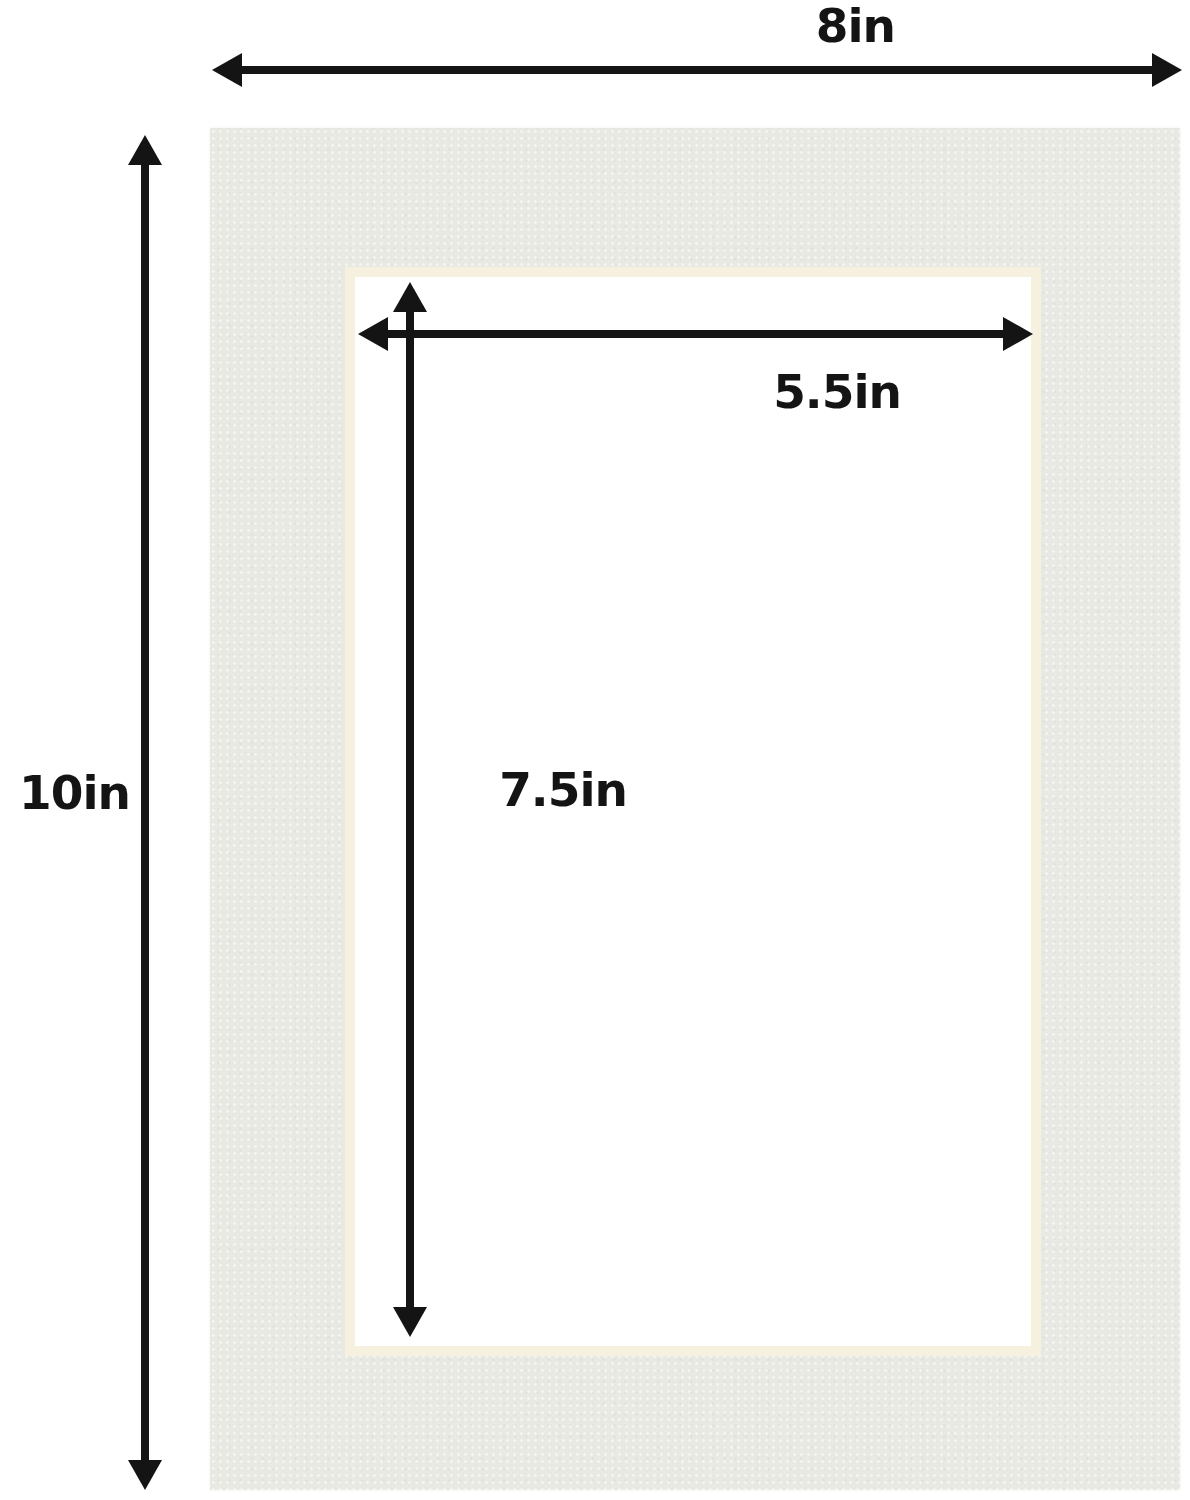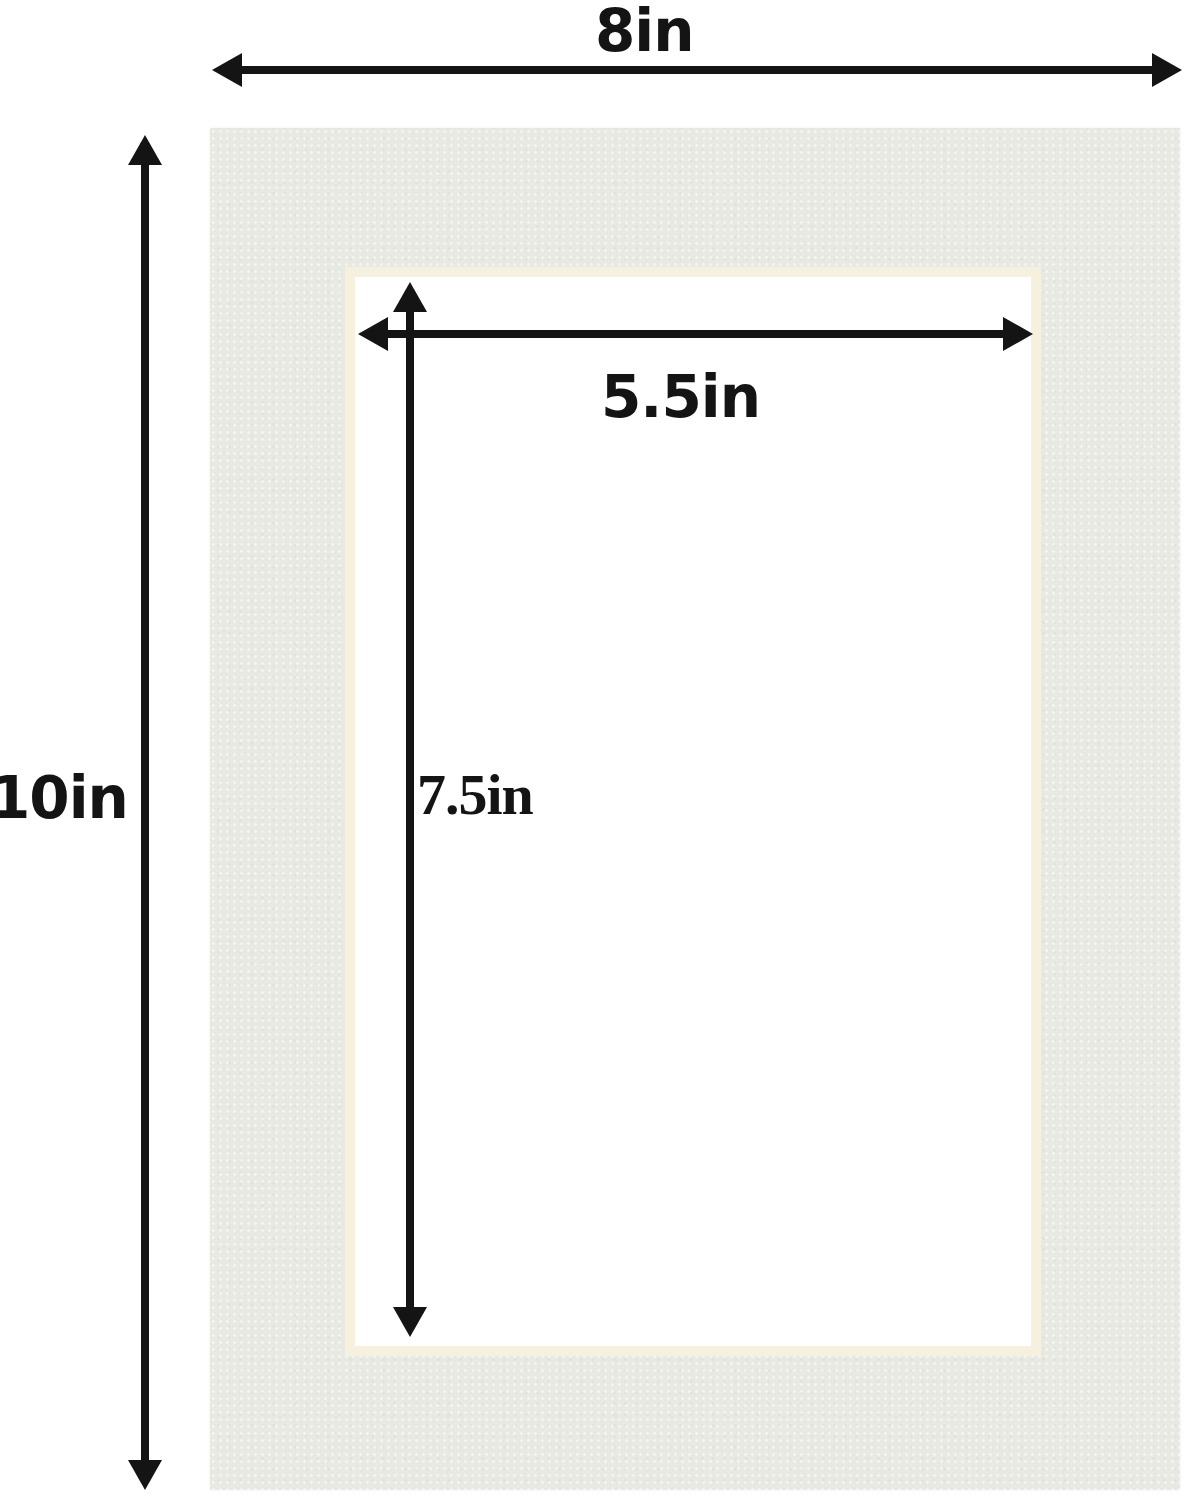--- a/index.html
+++ b/index.html
@@ -57,25 +57,25 @@
     border-style: solid;
     border-color: transparent;
   }
   .ah-left  { border-width: 17px 30px 17px 0;  border-right-color: var(--ink); }
   .ah-right { border-width: 17px 0 17px 30px;  border-left-color: var(--ink); }
   .ah-up    { border-width: 0 17px 30px 17px;  border-bottom-color: var(--ink); }
   .ah-down  { border-width: 30px 17px 0 17px;  border-top-color: var(--ink); }
   .dim-label {
     position: absolute;
     color: var(--ink);
-    font-size: 58px;
+    font-size: 47px;
     font-weight: 800;
     letter-spacing: -1px;
     line-height: 1;
-    text-align: left;
+    text-align: right;
   }
 </style>
 </head>
 <body>
 
 <div class="stage">
 
   <div class="mat"></div>
   <div class="bevel">
     <div class="window"></div>
@@ -96,19 +96,19 @@
   </div>
 
   <div>
     <div class="dim-label" style="left:601px; top:368px; width:300px;">5.5in</div>
     <div class="line" style="left:386px; top:330px; width:619px; height:8px;"></div>
     <div class="ah ah-left" style="left:358px; top:317px;"></div>
     <div class="ah ah-right" style="left:1003px; top:317px;"></div>
   </div>
 
   <div>
-    <div class="dim-label" style="left:417px; top:766px; width:210px;font-family:Liberation Serif, serif;">7.5in</div>
+    <div class="dim-label" style="left:417px; top:766px; width:210px;">7.5in</div>
     <div class="line" style="left:406px; top:310px; width:8px; height:999px;"></div>
     <div class="ah ah-up" style="left:393px; top:282px;"></div>
     <div class="ah ah-down" style="left:393px; top:1307px;"></div>
   </div>
 
 </div>
 
 </body></html>

